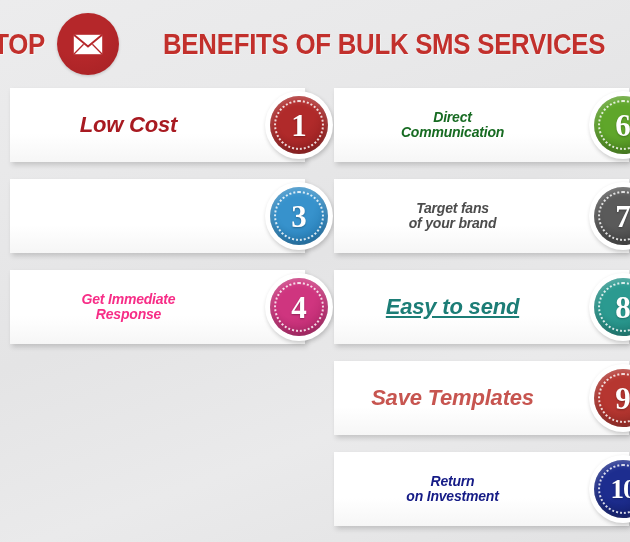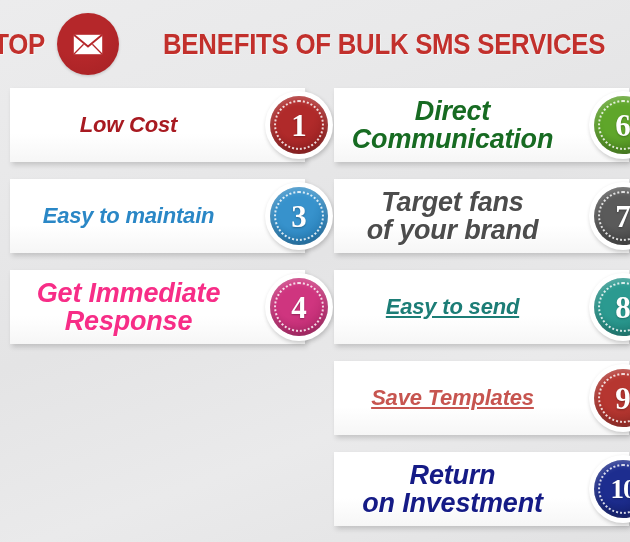--- a/index.html
+++ b/index.html
@@ -98,21 +98,21 @@
     line-height: 1.04;
     text-align: center;
     padding-right: 66px;
     padding-left: 8px;
     width: 100%;
     box-sizing: border-box;
     letter-spacing: -0.2px;
     text-shadow: 1px 1px 1px rgba(255,255,255,0.9);
     white-space: pre-line;
   }
-  .card-label.two-line { font-size: 27px; }
+  .card-label.two-line { font-size: 14px; }
 
   
   .num-badge {
     position: absolute;
     right: -28px;
     top: 50%;
     transform: translateY(-50%);
     width: 68px;
     height: 68px;
     border-radius: 50%;
@@ -183,21 +183,20 @@
         <div class="card-label" style="color: rgb(168, 26, 33);">Low Cost</div>
         <div class="num-badge">
           <div class="num-disc" style="background: radial-gradient(circle at 36% 26%, rgb(176, 42, 42) 0%, rgb(176, 42, 42) 42%, rgb(142, 29, 30) 100%);">
             <span class="num-text">1</span>
           </div>
         </div>
       </div>
 
 
       <div class="card">
-        <div class="card-label" style="color: rgb(42, 135, 198);">Easy to maintain</div>
         <div class="num-badge">
           <div class="num-disc" style="background: radial-gradient(circle at 36% 26%, rgb(55, 146, 204) 0%, rgb(55, 146, 204) 42%, rgb(31, 116, 172) 100%);">
             <span class="num-text">3</span>
           </div>
         </div>
       </div>
 
       <div class="card">
         <div class="card-label two-line" style="color: rgb(247, 45, 135);">Get Immediate
 Response</div>
@@ -236,21 +235,21 @@
       <div class="card">
         <div class="card-label" style="color: rgb(28, 125, 118); text-decoration: underline;">Easy to send</div>
         <div class="num-badge">
           <div class="num-disc" style="background: radial-gradient(circle at 36% 26%, rgb(43, 154, 144) 0%, rgb(43, 154, 144) 42%, rgb(26, 122, 114) 100%);">
             <span class="num-text">8</span>
           </div>
         </div>
       </div>
 
       <div class="card">
-        <div class="card-label" style="color: rgb(199, 85, 80); text-decoration: underline;">Save Templates</div>
+        <div class="card-label" style="color: rgb(199, 85, 80);">Save Templates</div>
         <div class="num-badge">
           <div class="num-disc" style="background: radial-gradient(circle at 36% 26%, rgb(182, 54, 48) 0%, rgb(182, 54, 48) 42%, rgb(148, 42, 37) 100%);">
             <span class="num-text">9</span>
           </div>
         </div>
       </div>
 
       <div class="card">
         <div class="card-label two-line" style="color: rgb(21, 27, 134);">Return
 on Investment</div>

